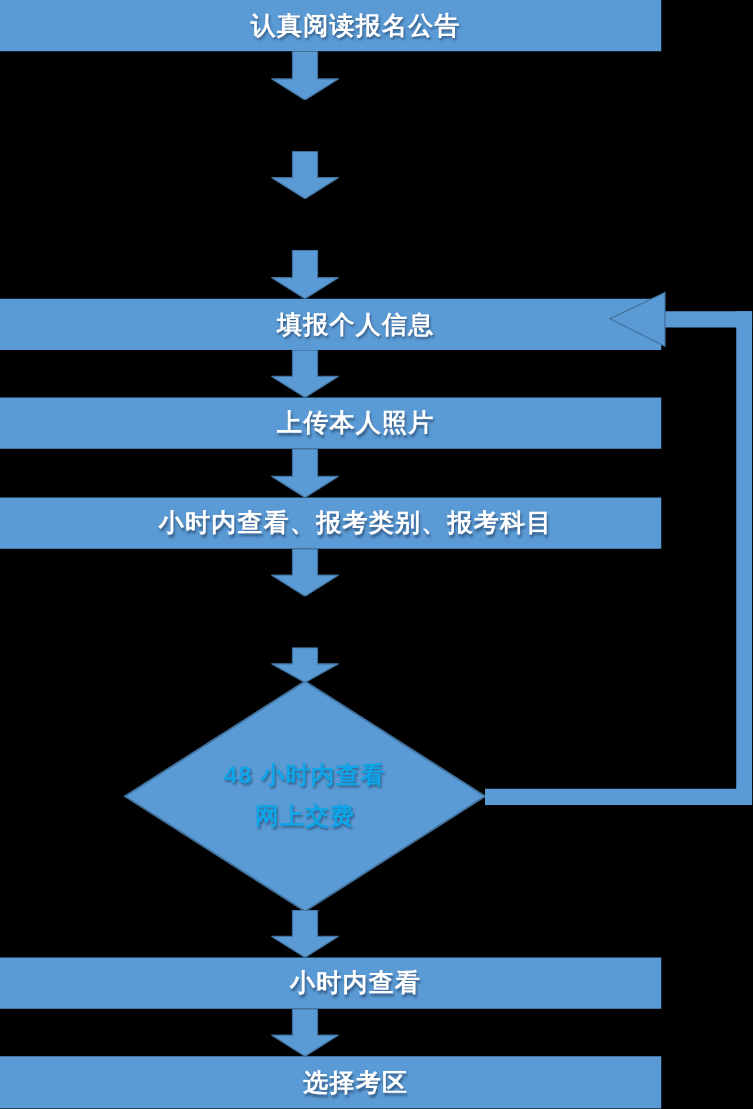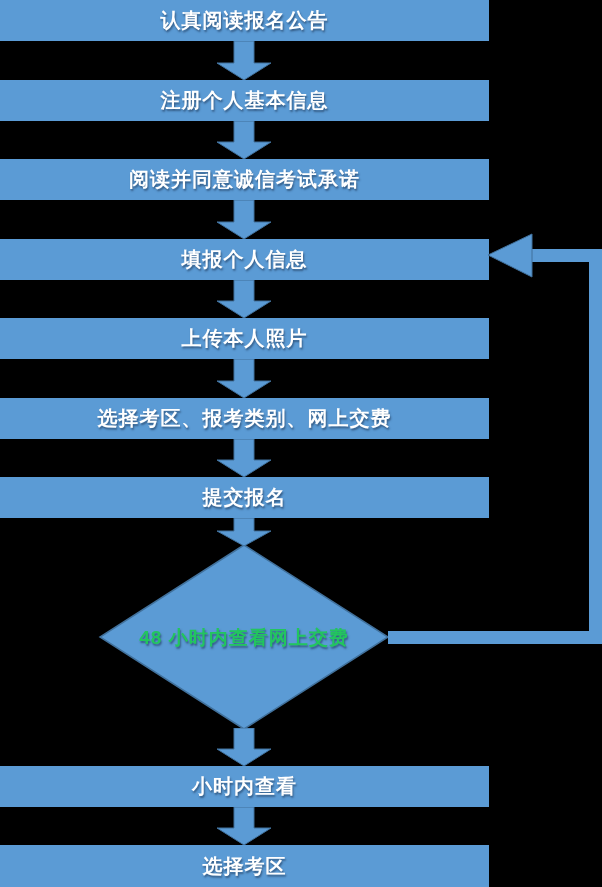--- a/index.html
+++ b/index.html
@@ -6,47 +6,45 @@
   #canvas{
     position:relative;width:602px;height:887px;background:#000000;
     overflow:hidden;font-family:"Liberation Sans","DejaVu Sans",sans-serif;
   }
   .box{
     position:absolute;left:0;width:489px;height:41px;background:#5B9BD5;
     color:#FFFFFF;display:flex;align-items:center;justify-content:center;
     font-size:20px;font-weight:700;letter-spacing:1px;
     text-shadow:1px 2px 2px rgba(20,40,70,.55);
     white-space:nowrap;
+    padding-left:40px;
   }
   .down-arrow{position:absolute;left:217px;width:54px;}
   .down-arrow polygon{fill:#5B9BD5;stroke:#41719C;stroke-width:1;}
   #diamond-shape{position:absolute;left:96px;top:541px;}
   #diamond-shape polygon{fill:#5B9BD5;stroke:#41719C;stroke-width:1.5;}
   .diamond-label{
     position:absolute;left:100px;top:545px;width:288px;height:184px;
-    display:flex;flex-direction:row;align-items:center;justify-content:center;
-    color:#22c55e;font-size:19px;font-weight:700;letter-spacing:1px;
+    display:flex;flex-direction:column;align-items:center;justify-content:center;
+    color:#0ea5e9;font-size:19px;font-weight:700;letter-spacing:1px;
     line-height:33px;text-shadow:1px 2px 2px rgba(20,40,70,.55);
   }
   #feedback-arrow{position:absolute;left:388px;top:230px;}
   #feedback-arrow rect{fill:#5B9BD5;}
   #feedback-arrow polygon{fill:#5B9BD5;stroke:#41719C;stroke-width:1;}
 </style>
 </head>
 <body>
 
 <div id="canvas">
 
   <div class="box" style="top:0">认真阅读报名公告</div>
-  <div class="box" style="top:80px">注册个人基本信息</div>
-  <div class="box" style="top:159px">阅读并同意诚信考试承诺</div>
   <div class="box" style="top:318px">上传本人照片</div>
   <div class="box" style="top:239px">填报个人信息</div>
-  <div class="box" style="top:398px">选择考区、报考类别、网上交费</div>
-  <div class="box" style="top:477px">提交报名</div>
+  <div class="box" style="top:398px">小时内查看、报考类别、报考科目</div>
   <div class="box" style="top:766px">小时内查看</div>
   <div class="box" style="top:845px;height:42px">选择考区</div>
 
   <svg id="diamond-shape" width="296" height="192">
     <polygon points="148,4 292,96 148,188 4,96"></polygon>
   </svg>
   <div class="diamond-label">
     <span>48 小时内查看</span>
     <span>网上交费</span>
   </div>

